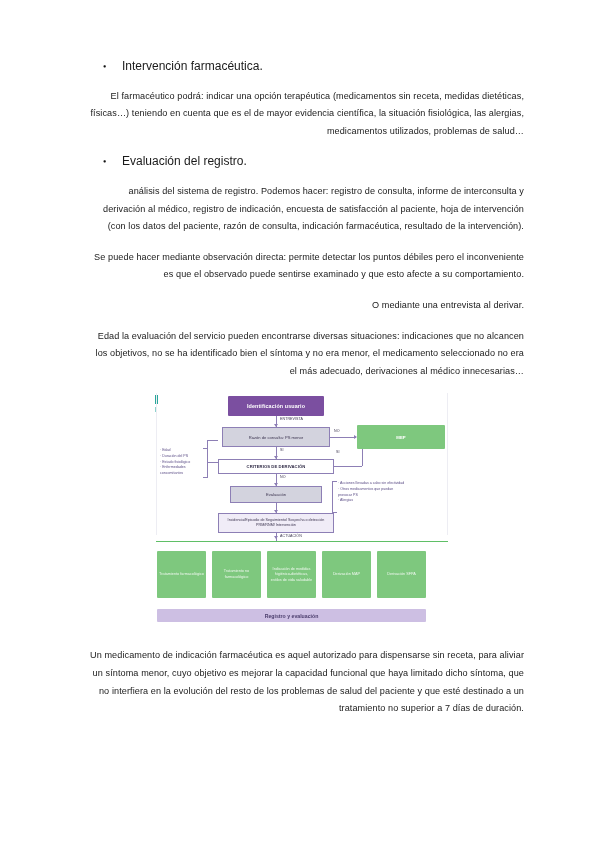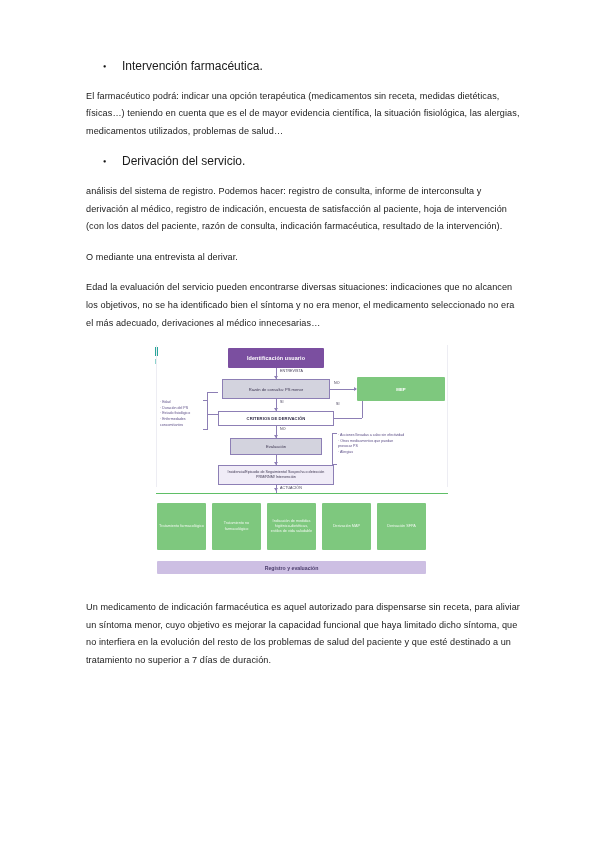--- a/index.html
+++ b/index.html
@@ -1,19 +1,19 @@
 <!DOCTYPE html>
 <html><head>
 <meta charset="utf-8">
 <style>
   html,body{margin:0;padding:0;background:#ffffff;}
   body{width:599px;height:848px;font-family:"Liberation Sans",sans-serif;color:#111;}
   .page{position:relative;width:599px;height:848px;background:#fff;overflow:hidden;}
   .content{position:absolute;left:86px;top:58px;width:438px;}
-  p.para{font-size:9.1px;line-height:17.6px;margin:0 0 13px 0;color:#1a1a1a;text-align:left;letter-spacing:.01em;}
+  p.para{font-size:9.1px;line-height:17.6px;margin:0 0 13px 0;color:#1a1a1a;text-align:right;letter-spacing:.01em;}
   ul.bullets{list-style:none;margin:0 0 12px 0;padding:0;}
   ul.bullets li{position:relative;font-size:12px;line-height:17.6px;padding-left:36px;color:#1a1a1a;}
   ul.bullets li:before{content:"\25CF";position:absolute;left:17px;top:0;font-size:5.5px;line-height:17.6px;color:#111;}
   
   .figure{position:relative;width:300px;height:240px;margin:6px 0 14px 64px;background:#fff;}
   .teal-mark{position:absolute;left:5px;top:2px;width:3px;height:9px;background:#2aa79b;}
   .teal-mark2{position:absolute;left:5px;top:14px;width:2px;height:5px;background:#8fd3cd;}
   .vline-left{position:absolute;left:6px;top:0;width:1px;height:142px;background:#ededf3;}
   .vline-right{position:absolute;left:297px;top:0;width:1px;height:142px;background:#ededf3;}
   .box{position:absolute;box-sizing:border-box;display:flex;align-items:center;justify-content:center;text-align:center;}
@@ -43,24 +43,25 @@
 <div class="page">
   <div class="content">
 
     <ul class="bullets">
       <li>Intervención farmacéutica.</li>
     </ul>
 
     <p class="para">El farmacéutico podrá: indicar una opción terapéutica (medicamentos sin receta, medidas dietéticas, físicas…) teniendo en cuenta que es el de mayor evidencia científica, la situación fisiológica, las alergias, medicamentos utilizados, problemas de salud…</p>
 
     <ul class="bullets">
-      <li>Derivación del servicio.</li>
+      <li>Evaluación del registro.</li>
     </ul>
 
     <p class="para">análisis del sistema de registro. Podemos hacer: registro de consulta, informe de interconsulta y derivación al médico, registro de indicación, encuesta de satisfacción al paciente, hoja de intervención (con los datos del paciente, razón de consulta, indicación farmacéutica, resultado de la intervención).</p>
+    <p class="para">Se puede hacer mediante observación directa: permite detectar los puntos débiles pero el inconveniente es que el observado puede sentirse examinado y que esto afecte a su comportamiento.</p>
     <p class="para">O mediante una entrevista al derivar.</p>
     <p class="para">Edad la evaluación del servicio pueden encontrarse diversas situaciones: indicaciones que no alcancen los objetivos, no se ha identificado bien el síntoma y no era menor, el medicamento seleccionado no era el más adecuado, derivaciones al médico innecesarias…</p>
 
     <div class="figure">
       <div class="teal-mark"></div>
       <div class="teal-mark2"></div>
       <div class="vline-left"></div>
       <div class="vline-right"></div>
 
       <div class="box b-purple" style="left:78px;top:3px;width:96px;height:20px;">Identificación usuario</div>

